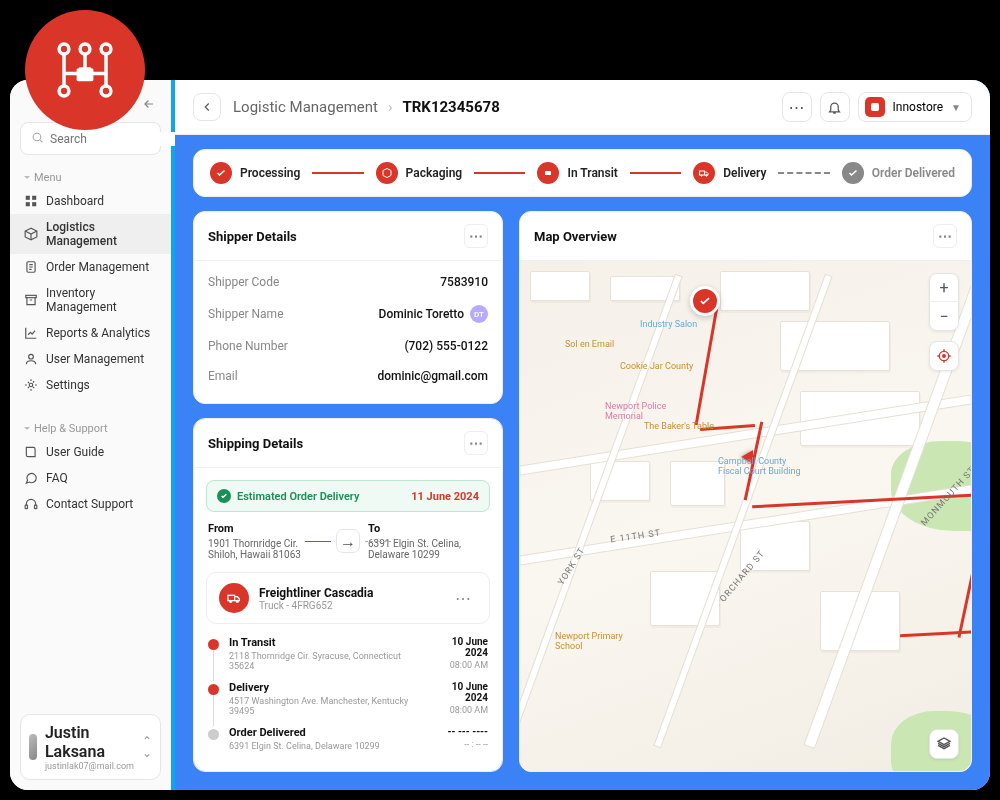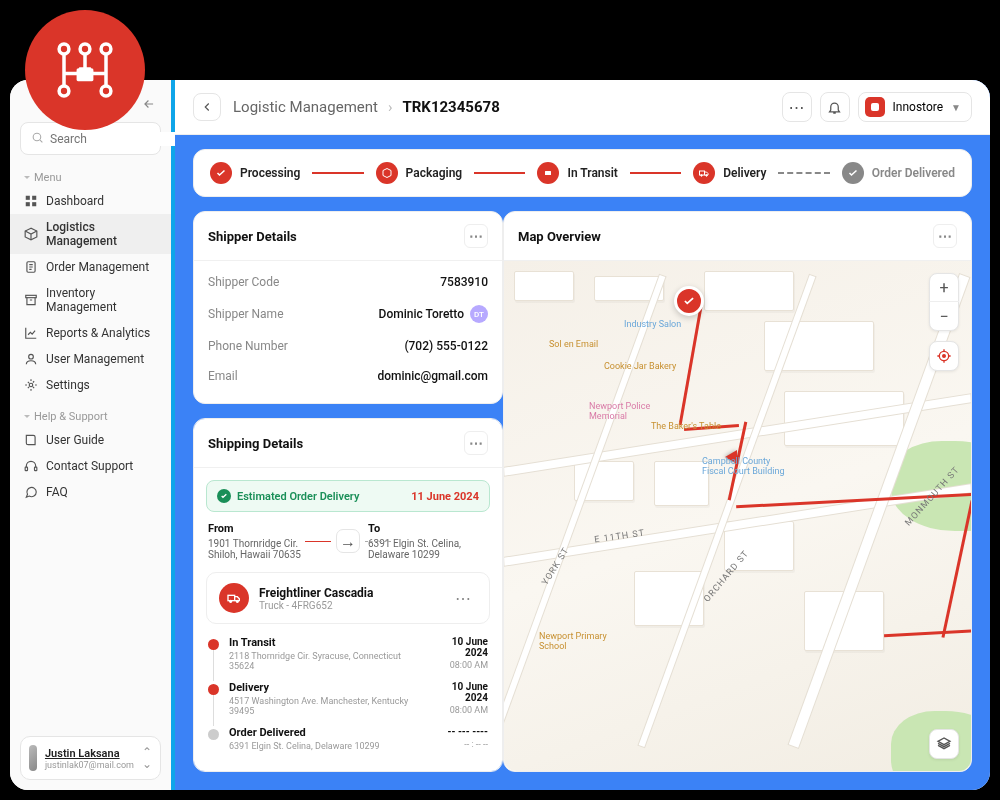--- a/index.html
+++ b/index.html
@@ -13,21 +13,21 @@
 .search-box input { border: none; outline: none; font-size: 12px; flex: 1; color: #555; }
 .search-box .si { color: #aaa; }
 .menu-header { font-size: 11px; color: #999; padding: 4px 14px; display: flex; align-items: center; gap: 4px; }
 .menu-header::before { content: ""; border: 3px solid transparent; border-top-color: #bbb; margin-top: 3px; }
 .nav-item { display: flex; align-items: center; gap: 8px; padding: 6px 14px; font-size: 12px; color: #333; cursor: pointer; }
 .nav-item.active { background: #efefef; font-weight: 500; }
 .nav-item .ic { width: 14px; height: 14px; display: inline-flex; align-items: center; justify-content: center; color: #555; }
 .sidebar-spacer { flex: 1; }
 .user-card { margin: 10px; padding: 8px; border: 1px solid #e5e5e5; border-radius: 10px; display: flex; align-items: center; gap: 8px; background: #fff; }
 .user-card img, .user-card .avatar { width: 26px; height: 26px; border-radius: 6px; background: linear-gradient(135deg,#bbb,#888); }
-.user-card .uname { font-size: 11px; font-weight: 600; color: #222; text-decoration: underline; }
+.user-card .uname { font-size: 16px; font-weight: 600; color: #222; }
 .user-card .uemail { font-size: 9px; color: #999; }
 .user-card .chev { margin-left: auto; color: #999; font-size: 12px; line-height: 1; }
 .main { flex: 1; display: flex; flex-direction: column; background: #3b82f6; overflow: hidden; }
 .topbar { display: flex; align-items: center; padding: 12px 18px; background: #fff; border-bottom: 1px solid #eee; gap: 12px; }
 .back-btn { width: 28px; height: 28px; border: 1px solid #e5e5e5; border-radius: 8px; display: flex; align-items: center; justify-content: center; cursor: pointer; color: #555; }
 .breadcrumb { font-size: 15px; color: #666; display: flex; align-items: center; gap: 10px; }
 .breadcrumb .cur { font-weight: 700; color: #111; }
 .topbar-right { margin-left: auto; display: flex; gap: 8px; align-items: center; }
 .icon-btn { width: 30px; height: 30px; border: 1px solid #e5e5e5; border-radius: 8px; display: flex; align-items: center; justify-content: center; cursor: pointer; color: #555; background: #fff; }
 .workspace-pill { display: flex; align-items: center; gap: 8px; border: 1px solid #e5e5e5; border-radius: 8px; padding: 4px 10px 4px 6px; font-size: 12px; cursor: pointer; background: #fff; }
@@ -35,21 +35,21 @@
 .workspace-pill .ws-logo::after { content:""; width:8px; height:8px; border-radius:2px; background:#fff; }
 .workspace-pill .cv { color: #888; font-size: 10px; }
 .stepper-row { margin: 14px 18px 0; background: #fff; border: 1px solid #eee; border-radius: 12px; padding: 12px 16px; display: flex; align-items: center; gap: 0; }
 .step { display: flex; align-items: center; gap: 8px; font-size: 12px; font-weight: 600; color: #222; }
 .step .circ { width: 22px; height: 22px; border-radius: 50%; background: #da3529; display: flex; align-items: center; justify-content: center; }
 .step .circ.done { background: #888; }
 .step .circ svg { width: 12px; height: 12px; }
 .connector { flex: 1; height: 0; border-top: 2px solid #da3529; margin: 0 12px; }
 .connector.dashed { border-top: 2px dashed #888; }
 .step.muted { color: #888; }
-.content-grid { display: flex; padding: 14px 18px 18px; flex: 1; overflow: hidden; }
+.content-grid { display: flex; gap: 16px; padding: 14px 18px 18px; flex: 1; overflow: hidden; }
 .left-col { width: 310px; display: flex; flex-direction: column; gap: 14px; }
 .card { background: #fff; border: 1px solid #eee; border-radius: 12px; }
 .card-head { display: flex; align-items: center; justify-content: space-between; padding: 12px 14px; font-size: 13px; font-weight: 700; color: #111; border-bottom: 1px solid #f0f0f0; }
 .card-head .more { width: 24px; height: 24px; border: 1px solid #eee; border-radius: 6px; display: flex; align-items: center; justify-content: center; color: #888; cursor: pointer; font-size: 14px; }
 .kv-list { padding: 6px 14px 12px; }
 .kv { display: flex; justify-content: space-between; align-items: center; padding: 8px 0; font-size: 12px; }
 .kv .k { color: #888; }
 .kv .v { color: #111; font-weight: 500; display: flex; align-items: center; gap: 6px; }
 .avatar-sm { width: 18px; height: 18px; border-radius: 50%; background: #b7a9ff; color: #fff; font-size: 8px; display: flex; align-items: center; justify-content: center; }
 .est-banner { margin: 12px 12px 10px; border: 1px solid #b9e7d0; background: #eefaf3; border-radius: 8px; padding: 8px 10px; display: flex; align-items: center; justify-content: space-between; font-size: 11px; }
@@ -194,46 +194,46 @@
     <div class="nav-item">
         <span class="ic">
           <svg width="14" height="14" viewBox="0 0 24 24" fill="none" stroke="currentColor" stroke-width="2">
             <circle cx="12" cy="12" r="3"></circle>
             <path d="M12 2v3m0 14v3m10-10h-3M5 12H2m15.4-6.4-2.1 2.1M8.7 15.3l-2.1 2.1m0-10.8 2.1 2.1m6.6 6.6 2.1 2.1"></path>
           </svg>
         </span>
         <span>Settings</span>
       </div>
 
-    <div class="menu-header" style="margin-top:8px">Help &amp; Support</div>
+    <div class="menu-header" style="margin-top:20px">Help &amp; Support</div>
     <div class="nav-item">
         <span class="ic">
           <svg width="14" height="14" viewBox="0 0 24 24" fill="none" stroke="currentColor" stroke-width="2">
             <path d="M4 4h12a3 3 0 013 3v13H7a3 3 0 01-3-3z"></path>
           </svg>
         </span>
         <span>User Guide</span>
+      </div>
+    <div class="nav-item">
+        <span class="ic">
+          <svg width="14" height="14" viewBox="0 0 24 24" fill="none" stroke="currentColor" stroke-width="2">
+            <path d="M21 12a8 8 0 01-12 7l-5 2 2-5a8 8 0 1115-4z"></path>
+          </svg>
+        </span>
+        <span>FAQ</span>
       </div>
     <div class="nav-item">
         <span class="ic">
           <svg width="14" height="14" viewBox="0 0 24 24" fill="none" stroke="currentColor" stroke-width="2">
             <path d="M4 14v-2a8 8 0 0116 0v2"></path>
             <rect x="2" y="14" width="4" height="6" rx="1"></rect>
             <rect x="18" y="14" width="4" height="6" rx="1"></rect>
           </svg>
         </span>
         <span>Contact Support</span>
-      </div>
-    <div class="nav-item">
-        <span class="ic">
-          <svg width="14" height="14" viewBox="0 0 24 24" fill="none" stroke="currentColor" stroke-width="2">
-            <path d="M21 12a8 8 0 01-12 7l-5 2 2-5a8 8 0 1115-4z"></path>
-          </svg>
-        </span>
-        <span>FAQ</span>
       </div>
 
     <div class="sidebar-spacer"></div>
 
     <div class="user-card">
       <div class="avatar"></div>
       <div>
         <div class="uname">Justin Laksana</div>
         <div class="uemail">justinlak07@mail.com</div>
       </div>
@@ -362,21 +362,21 @@
                   </svg>
                 </span>
                 <span>Estimated Order Delivery</span>
               </span>
             <span class="date">11 June 2024</span>
           </div>
           <div class="route-row">
             <div class="route-col">
               <div class="h">From</div>
               <div>1901 Thornridge Cir.</div>
-              <div>Shiloh, Hawaii 70635</div>
+              <div>Shiloh, Hawaii 81063</div>
             </div>
             <div class="route-arrow">→</div>
             <div class="route-col">
               <div class="h">To</div>
               <div>6391 Elgin St. Celina,</div>
               <div>Delaware 10299</div>
             </div>
           </div>
           <div class="vehicle-card">
             <span class="vic">
@@ -473,23 +473,23 @@
 
           <div class="map-pin" style="top:25px;left:170px">
               <svg viewBox="0 0 24 24" fill="none" stroke="#fff" stroke-width="3">
                 <path d="M5 12l4 4L19 7"></path>
               </svg>
             </div>
           <div class="map-cursor" style="top:190px;left:220px;transform:rotate(90deg)"></div>
 
           <span class="map-label blue" style="top:58px;left:120px">Industry Salon</span>
           <span class="map-label poi" style="top:78px;left:45px">Sol en Email</span>
-          <span class="map-label poi" style="top:100px;left:100px">Cookie Jar Bakery</span>
+          <span class="map-label poi" style="top:100px;left:100px">Cookie Jar County</span>
           <span class="map-label pink" style="top:140px;left:85px;max-width:70px;white-space:normal">Newport Police Memorial</span>
-          <span class="map-label poi" style="top:160px;left:147px">The Baker's Table</span>
+          <span class="map-label poi" style="top:160px;left:124px">The Baker's Table</span>
           <span class="map-label blue" style="top:195px;left:198px;max-width:90px;white-space:normal">Campbell County Fiscal Court Building</span>
           <span class="map-label poi" style="top:370px;left:35px;max-width:70px;white-space:normal">Newport Primary School</span>
           <span class="map-street" style="top:270px;left:90px;transform:rotate(-8deg)">E 11TH ST</span>
           <span class="map-street" style="top:300px;left:30px;transform:rotate(-58deg)">YORK ST</span>
           <span class="map-street" style="top:310px;left:190px;transform:rotate(-50deg)">ORCHARD ST</span>
           <span class="map-street" style="top:230px;left:390px;transform:rotate(-48deg)">MONMOUTH ST</span>
 
           <div class="map-ctrl map-zoom">
             <div>+</div>
             <div>−</div>

